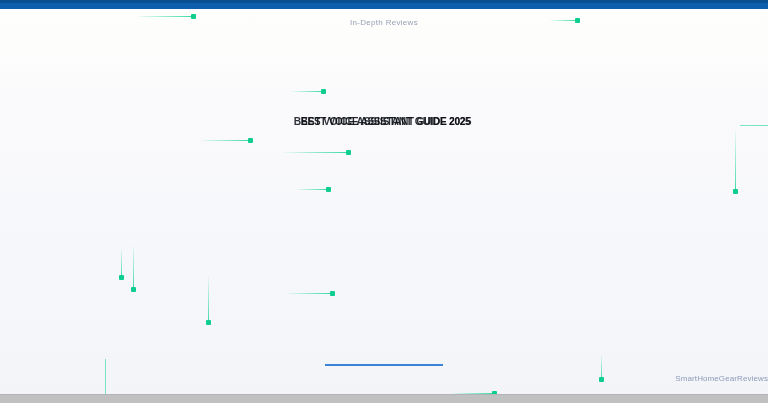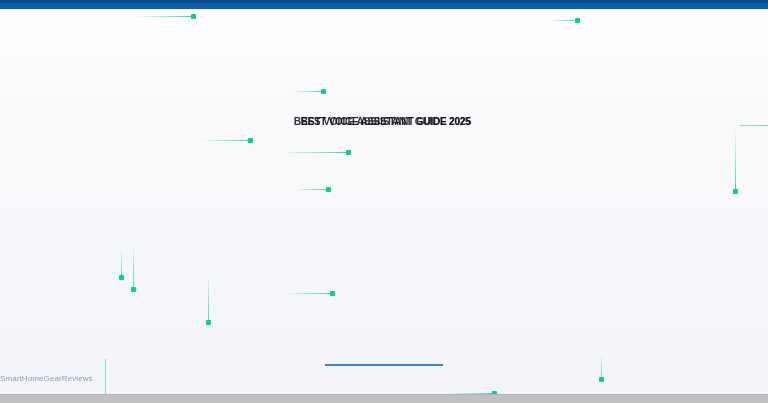--- a/index.html
+++ b/index.html
@@ -106,21 +106,21 @@
     top: 364px;
     width: 118px;
     height: 2px;
     background: #3c82d8;
   }
   .brand-name {
     position: absolute;
     left: 0;
     top: 374px;
     width: 768px;
-    text-align: left;
+    text-align: right;
     font-size: 8px;
     color: #8e9bb8;
     letter-spacing: 0.1px;
     font-family: "Liberation Sans", sans-serif;
   }
 
   
   .stroke {
     position: absolute;
   }
@@ -154,20 +154,21 @@
     background: linear-gradient(90deg, rgba(22,212,150,0.55) 0%, rgba(22,212,150,0.6) 100%);
   }
 </style>
 </head>
 <body>
 
 <div id="page">
 
   <div class="top-bar"></div>
 
+  <div class="kicker">In-Depth Reviews</div>
 
   <div class="headline-wrap">
     <div class="headline ghost-a">BEST VOICE ASSISTANT GUIDE 2025</div>
     <div class="headline ghost-b">BEST VOICE ASSISTANT GUIDE 2025</div>
   </div>
 
   <div class="brand-rule"></div>
   <div class="brand-name">SmartHomeGearReviews</div>
 
   <div id="decor-layer">

